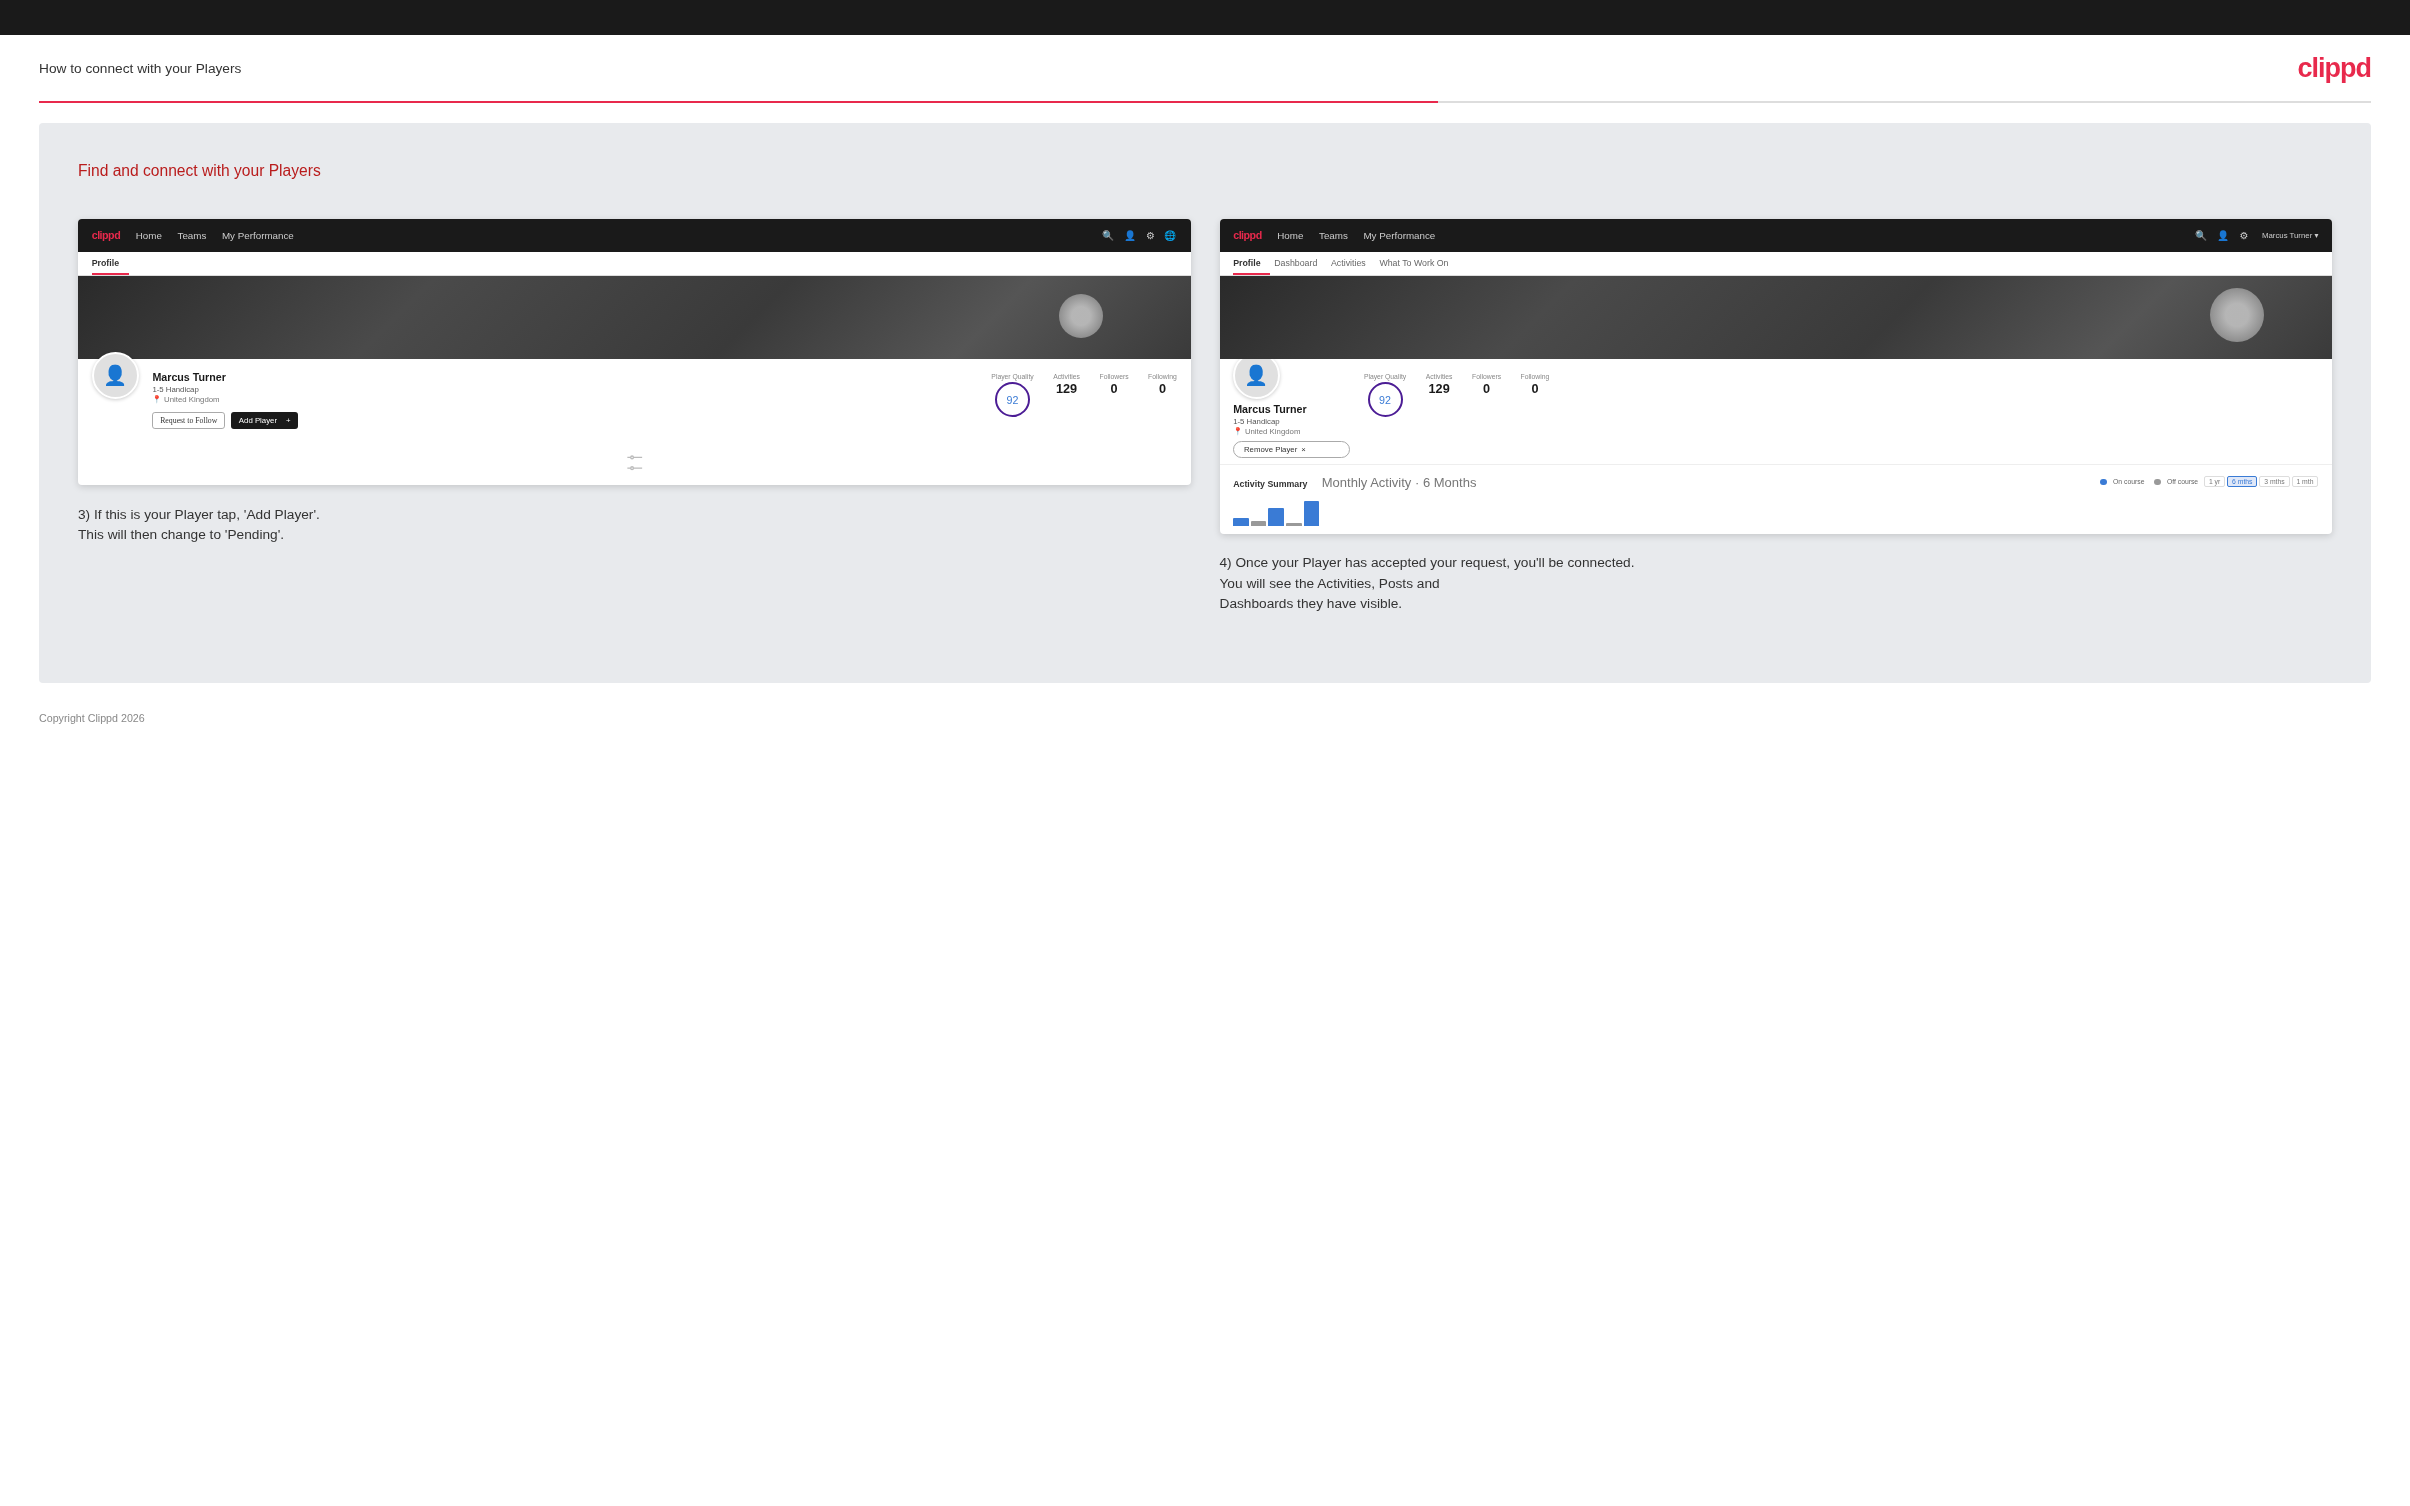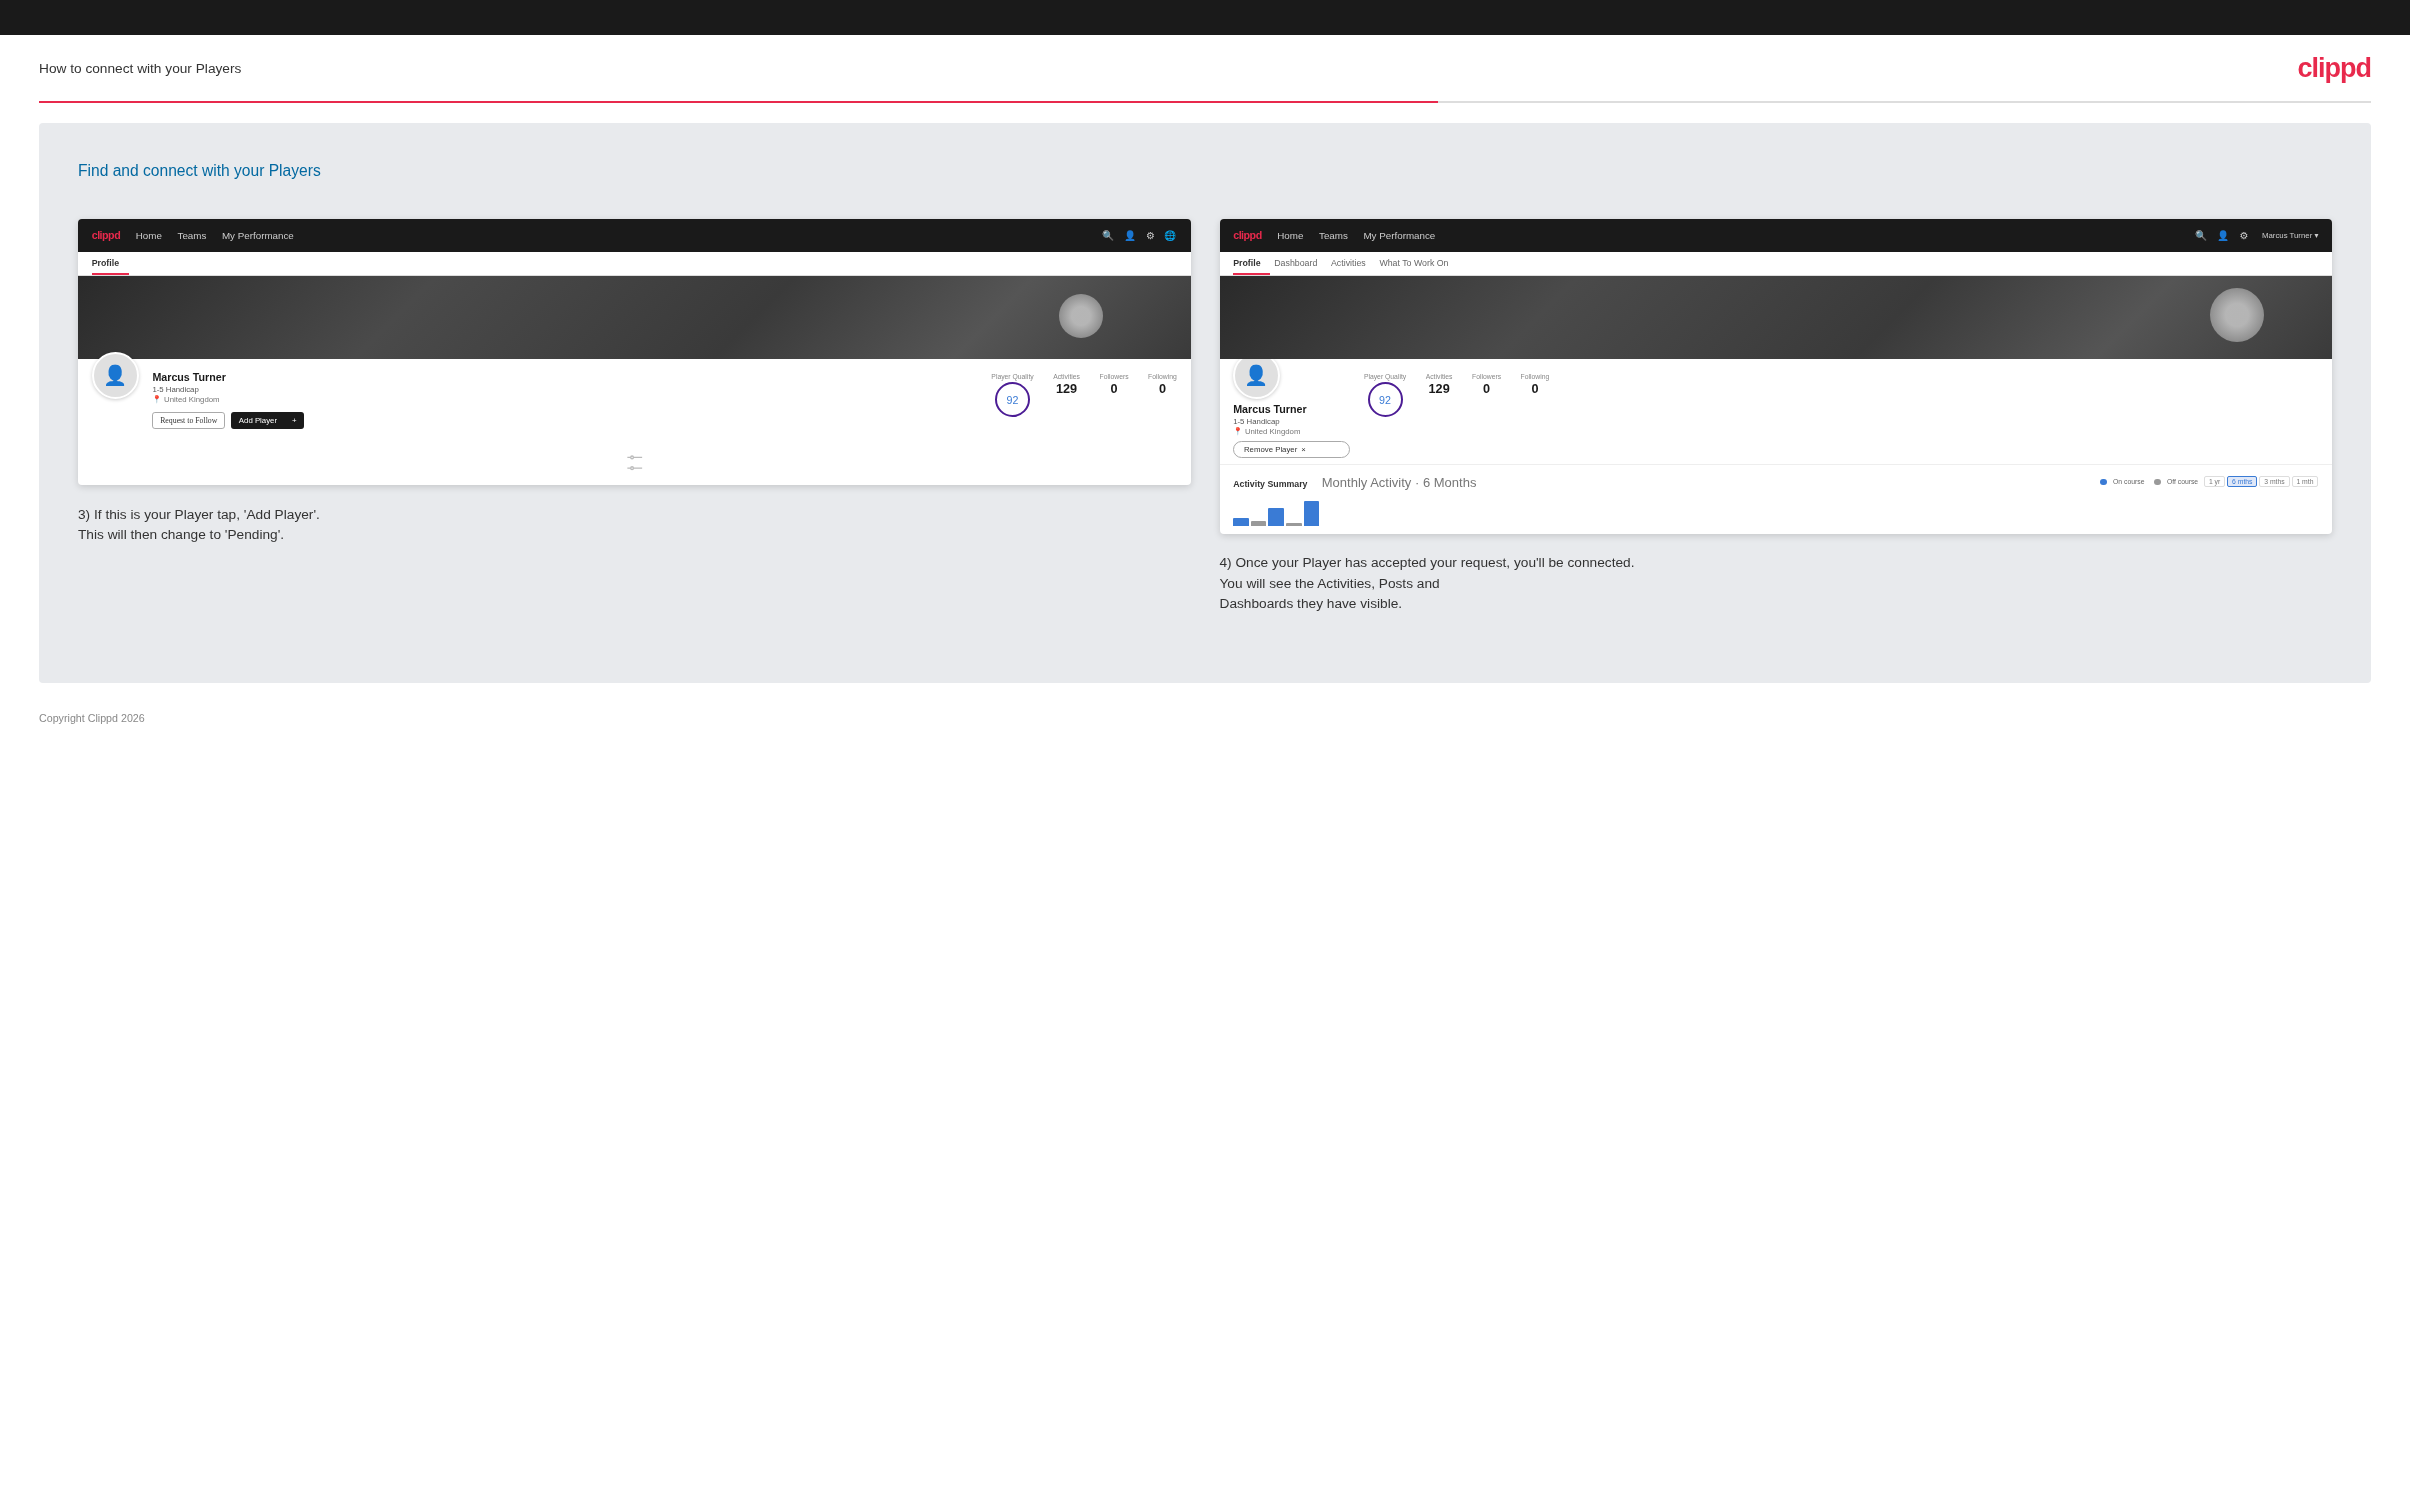--- a/index.html
+++ b/index.html
@@ -52,21 +52,21 @@
     }
 
     .page-heading {
       font-size: 21.5px;
       font-weight: 700;
       color: #1a1a1a;
       margin-bottom: 5.9px;
     }
     .page-subheading {
       font-size: 15.6px;
-      color: #0369a1;
+      color: #b91c1c;
       margin-bottom: 39px;
     }
 
     
     .mockup-row {
       display: flex;
       gap: 29px;
       margin-bottom: 29px;
     }
 
@@ -256,21 +256,21 @@
     .btn-add-player {
       background: #1a1a1a;
       border: none;
       border-radius: 2.9px;
       font-size: 7.8px;
       padding: 2.9px 7.8px;
       color: #fff;
       cursor: pointer;
       display: flex;
       align-items: center;
-      gap: 15px;
+      gap: 9px;
     }
 
     
     .btn-remove-player {
       background: #fff;
       border: 1px solid #aaa;
       border-radius: 11.7px;
       font-size: 7.8px;
       padding: 2.9px 9.8px;
       color: #333;

